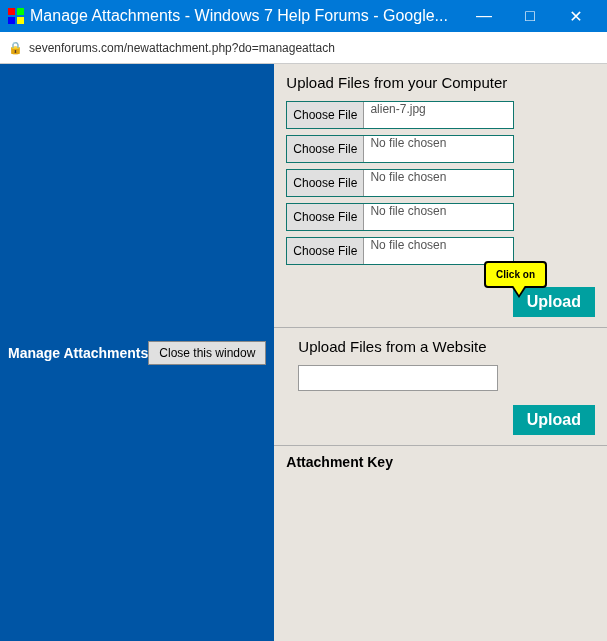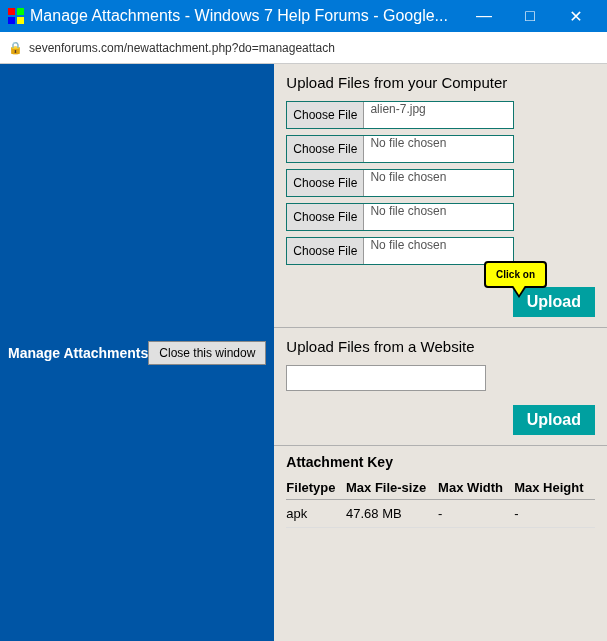--- a/index.html
+++ b/index.html
@@ -214,21 +214,21 @@
     
     .divider {
       height: 1px;
       background: #b0b0b0;
       margin: 0 0 0 0;
     }
 
     
     .website-section {
       background: #e8e4de;
-      padding: 10px 12px;
+      padding: 10px 24px;
     }
     .website-section-title {
       font-size: 15px;
       font-weight: normal;
       margin-bottom: 10px;
     }
     .url-input {
       width: 200px;
       height: 26px;
       border: 1px solid #999;
@@ -360,35 +360,17 @@
     </div>
 
     <div style="display:flex; justify-content:flex-end; padding: 4px 12px 10px 12px; background:#e8e4de;">
       <button class="upload-btn">Upload</button>
     </div>
 
     <div class="divider"></div>
 
     <div class="attachment-key">
       <div class="attachment-key-title">Attachment Key</div>
-      <table class="att-table">
-        <thead>
-          <tr>
-            <th>Filetype</th>
-            <th>Max File-size</th>
-            <th>Max Width</th>
-            <th>Max Height</th>
-          </tr>
-        </thead>
-        <tbody id="att-table-body">
-        <tr>
-              <td>apk</td>
-              <td>47.68 MB</td>
-              <td>-</td>
-              <td>-</td>
-            </tr>
-          </tbody>
-      </table>
     </div>
 
   </div>
 
 </div>
 
 </body></html>

